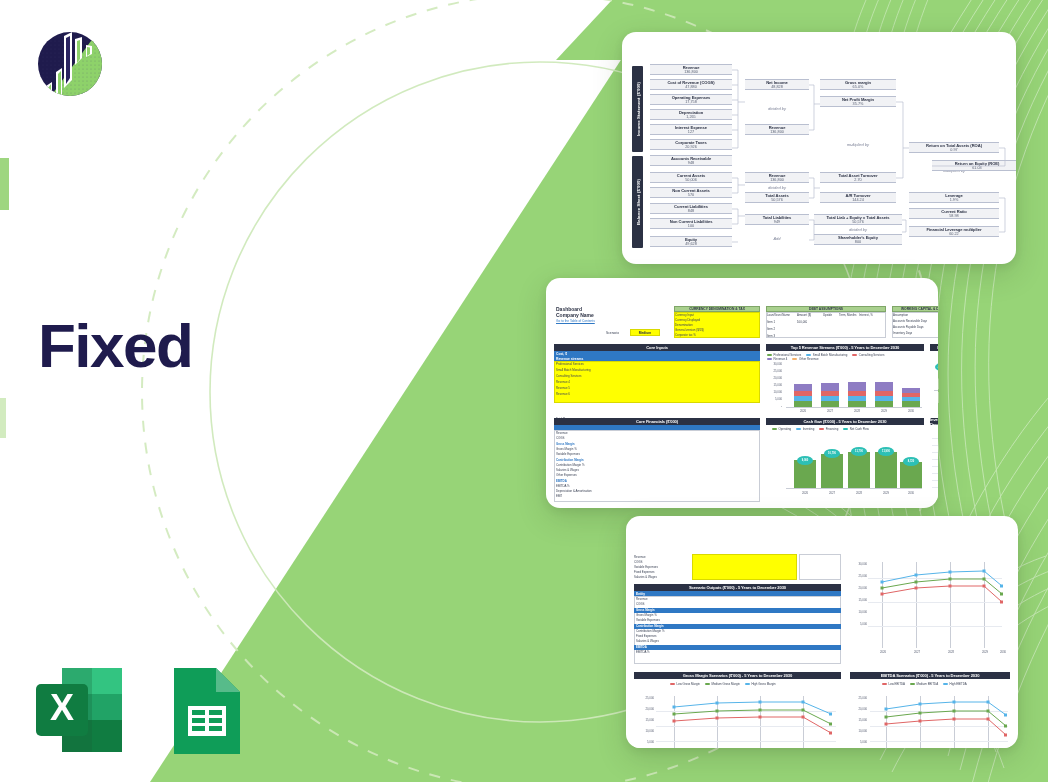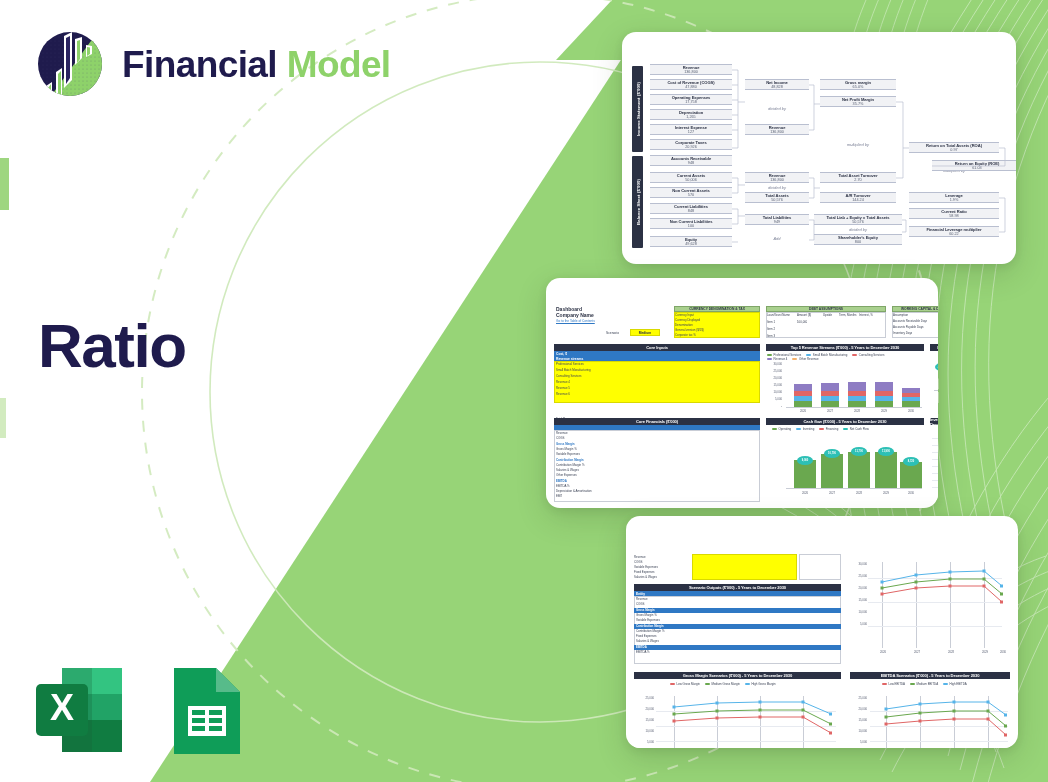--- a/index.html
+++ b/index.html
@@ -169,28 +169,24 @@
             <path d="M12,58 L18,54 L18,72 L12,72 Z" fill="#ffffff"></path>
             <path d="M33,12 L36,10.5 L36,52 L33,56 Z" fill="#1f1b4d" opacity="0"></path>
             <path d="M43,13 L46,12 L46,31 L43,35 Z" fill="#8ed26a"></path>
             <path d="M32,10 L36,8 L36,50 L32,56 Z" fill="#2a2360"></path>
             <path d="M24,46 L27,43 L27,72 L24,72 Z" fill="#8ed26a"></path>
             <path d="M14,60 L17,56 L17,72 L14,72 Z" fill="#8ed26a"></path>
             <path d="M53,19 L56,19.5 L56,26 L53,28 Z" fill="#8ed26a"></path>
           </g>
         </svg>
       </div>
-      <div class="logo-text">
-        <span class="t-dark">Financial</span>
-        <span class="t-green">Model</span>
-      </div>
     </div>
 
     <div class="title-block">
-      <div class="title-line">Ratio</div>
+      <div class="title-line">Fixed</div>
     </div>
 
     <div class="icon-row">
       <div class="app-icon">
         <svg viewBox="0 0 98 98" width="98" height="98" aria-hidden="true">
           <rect x="32" y="6" width="60" height="84" rx="3" fill="#21a366"></rect>
           <rect x="32" y="6" width="60" height="26" fill="#33c481"></rect>
           <rect x="32" y="32" width="60" height="26" fill="#21a366"></rect>
           <rect x="32" y="58" width="60" height="32" fill="#107c41"></rect>
           <rect x="32" y="6" width="30" height="84" fill="#185c37" opacity="0.25"></rect>

